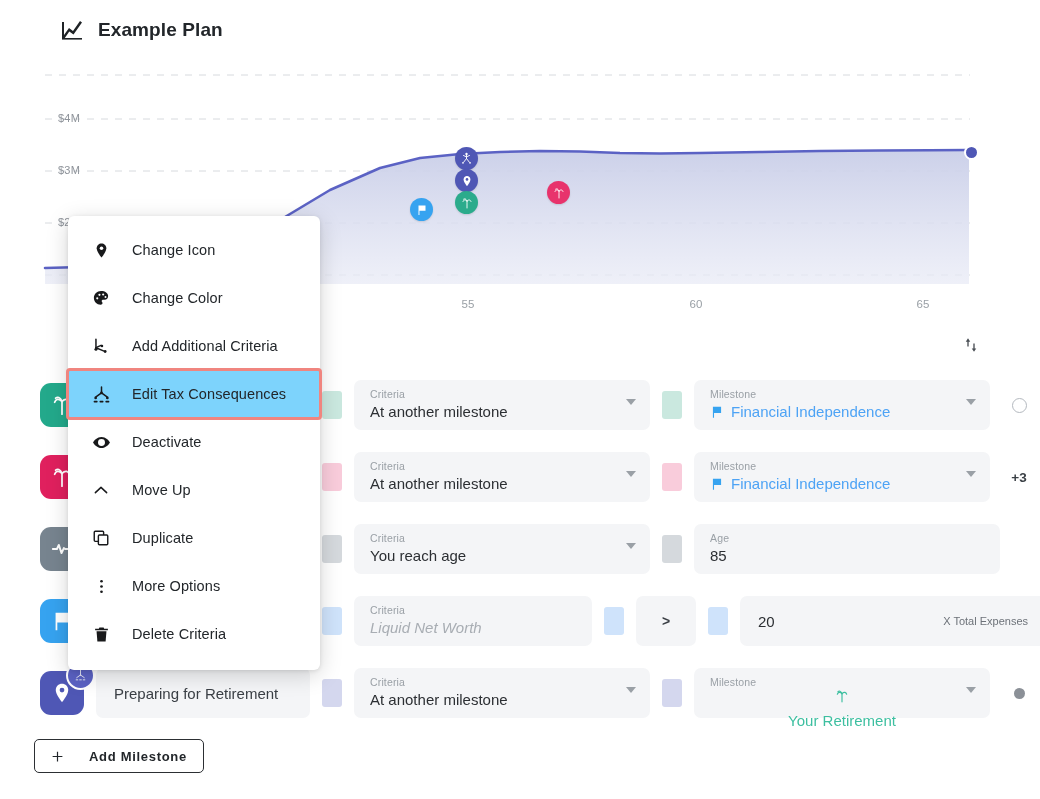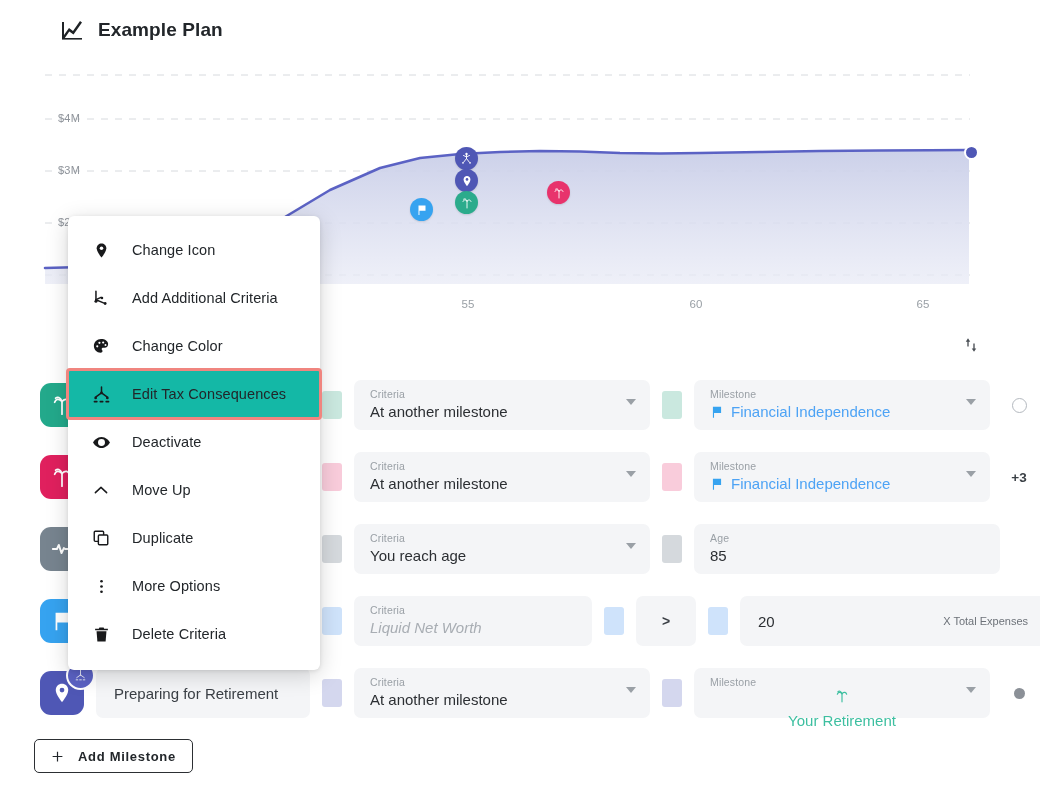--- a/index.html
+++ b/index.html
@@ -232,21 +232,21 @@
     position: absolute;
     left: 34px;
     top: 739px;
     height: 34px;
     padding: 0 16px;
     border: 1px solid #2c2f33;
     border-radius: 5px;
     background: #ffffff;
     display: flex;
     align-items: center;
-    gap: 14px;
+    gap: 25px;
     font-size: 13px;
     font-weight: bold;
     letter-spacing: .7px;
     color: #22262a;
     cursor: pointer;
     font-family: "Liberation Sans", sans-serif;
   }
 
   
   #context-menu {
@@ -277,21 +277,21 @@
     flex: none;
   }
   .menu-item .mi-label {
     font-size: 14.5px;
     color: #22262a;
     letter-spacing: .1px;
   }
   .menu-item.highlighted {
     outline: 3px solid #f0857f;
     outline-offset: -1px;
-    background: #14b8a6;
+    background: #7dd3fc;
     border-radius: 2px;
   }
 </style>
 </head>
 <body>
 
 <div id="app-header">
   <span id="plan-icon-wrap">
     <svg id="plan-icon" viewBox="0 0 24 24" aria-hidden="true">
       <path d="M2 20 L2 4 L4 4 L4 17 L9 10 L13 13 L20 3 L22 4.5 L13.5 16.5 L9.3 13.4 L4.8 20 Z" fill="#1f2326"></path>
@@ -550,43 +550,43 @@
       <svg width="17" height="17" viewBox="0 0 24 24" fill="#18191b">
         <path d="M12 2C8.2 2 5.2 5 5.2 8.8C5.2 14 12 22 12 22S18.8 14 18.8 8.8C18.8 5 15.8 2 12 2Z"></path>
         <circle cx="12" cy="8.8" r="2.5" fill="#ffffff"></circle>
       </svg>
     </span>
     <span class="mi-label">Change Icon</span>
   </div>
 
   <div class="menu-item">
     <span class="mi-icon">
+      <svg width="18" height="18" viewBox="0 0 24 24" fill="#18191b">
+        <path d="M12 2.5C6.7 2.5 2.5 6.5 2.5 11.7c0 5.2 4 9.3 8.9 9.3 1.7 0 2.6-1 2.6-2.2 0-.6-.2-1-.6-1.4-.4-.4-.5-.8-.5-1.3 0-1 .8-1.8 1.9-1.8h1.9c3 0 4.8-2 4.8-5 0-4-3.9-6.8-9.5-6.8Z"></path>
+        <circle cx="7" cy="12.4" r="1.45" fill="#ffffff"></circle>
+        <circle cx="9.9" cy="7.8" r="1.45" fill="#ffffff"></circle>
+        <circle cx="14.9" cy="7.3" r="1.45" fill="#ffffff"></circle>
+        <circle cx="18" cy="10.6" r="1.3" fill="#ffffff"></circle>
+      </svg>
+    </span>
+    <span class="mi-label">Change Color</span>
+  </div>
+
+  <div class="menu-item">
+    <span class="mi-icon">
       <svg width="19" height="19" viewBox="0 0 24 24" fill="none" stroke="#18191b" stroke-width="1.9" stroke-linecap="round">
         <path d="M5 3 L5 13.5"></path>
         <path d="M5 13.5 L14.5 17.5"></path>
         <circle cx="5" cy="15.6" r="1.9" fill="#18191b" stroke="none"></circle>
         <circle cx="16.6" cy="18.3" r="1.8" fill="#18191b" stroke="none"></circle>
         <circle cx="12.6" cy="11.5" r="1.6" fill="#18191b" stroke="none"></circle>
         <path d="M5 13.5 L11.4 10.5"></path>
       </svg>
     </span>
     <span class="mi-label">Add Additional Criteria</span>
-  </div>
-
-  <div class="menu-item">
-    <span class="mi-icon">
-      <svg width="18" height="18" viewBox="0 0 24 24" fill="#18191b">
-        <path d="M12 2.5C6.7 2.5 2.5 6.5 2.5 11.7c0 5.2 4 9.3 8.9 9.3 1.7 0 2.6-1 2.6-2.2 0-.6-.2-1-.6-1.4-.4-.4-.5-.8-.5-1.3 0-1 .8-1.8 1.9-1.8h1.9c3 0 4.8-2 4.8-5 0-4-3.9-6.8-9.5-6.8Z"></path>
-        <circle cx="7" cy="12.4" r="1.45" fill="#ffffff"></circle>
-        <circle cx="9.9" cy="7.8" r="1.45" fill="#ffffff"></circle>
-        <circle cx="14.9" cy="7.3" r="1.45" fill="#ffffff"></circle>
-        <circle cx="18" cy="10.6" r="1.3" fill="#ffffff"></circle>
-      </svg>
-    </span>
-    <span class="mi-label">Change Color</span>
   </div>
 
   <div class="menu-item highlighted">
     <span class="mi-icon">
       <svg width="19" height="19" viewBox="0 0 24 24" fill="none" stroke="#18191b" stroke-width="1.9" stroke-linecap="round">
         <path d="M12 2.5 L12 10"></path>
         <path d="M12 10 L5 15"></path>
         <path d="M12 10 L19 15"></path>
         <circle cx="12" cy="10" r="1.7" fill="#18191b" stroke="none"></circle>
         <circle cx="4.6" cy="16.3" r="1.7" fill="#18191b" stroke="none"></circle>

